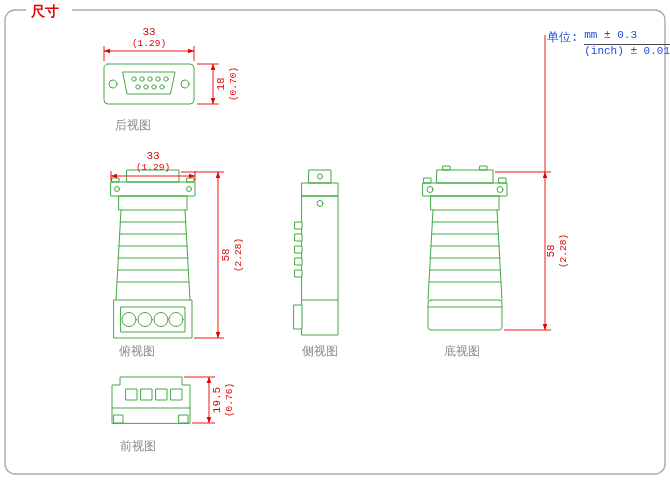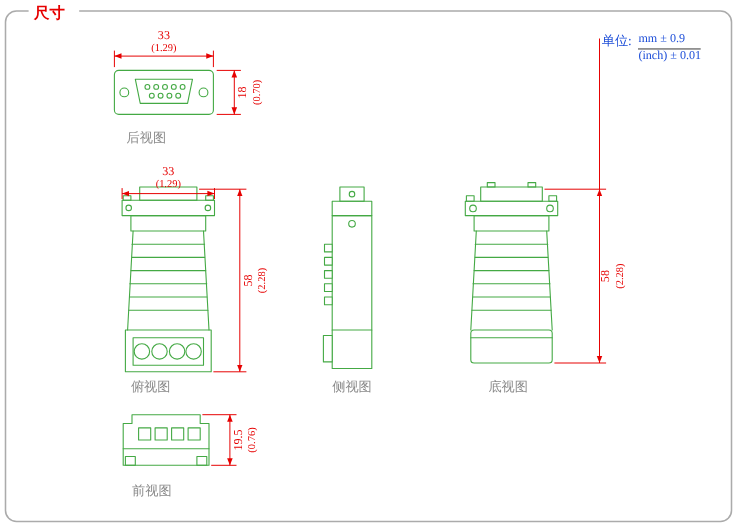--- a/index.html
+++ b/index.html
@@ -1,17 +1,17 @@
 <!DOCTYPE html>
 <html><head>
 <meta charset="utf-8">
 <style>
   html,body{margin:0;padding:0;background:#fff;}
   .canvas{position:relative;width:670px;height:481px;background:#fff;
-          font-family:Liberation Serif, serif;overflow:hidden;}
+          font-family:Liberation Mono, monospace;overflow:hidden;}
   .canvas > svg{position:absolute;left:0;top:0;}
   
   .g  {stroke:#44a944;fill:none;stroke-width:1;stroke-linejoin:round;stroke-linecap:round;}
   .gf {stroke:#44a944;fill:#ffffff;stroke-width:1;stroke-linejoin:round;}
   .r  {stroke:#e60000;fill:none;stroke-width:0.9;}
   .dimtxt {fill:#e60000;font-size:11px;}
   .dimtxt2{fill:#e60000;font-size:9.5px;}
   .viewlbl{fill:#8a8a8a;font-size:12px;}
   .title  {fill:#e60000;font-size:14px;font-weight:bold;}
   .border-rect{fill:none;stroke:#ababab;stroke-width:1.4;}
@@ -170,18 +170,18 @@
       <line class="r" x1="209" y1="377" x2="209" y2="423" marker-start="url(#arrow)" marker-end="url(#arrow)"></line>
       <text class="dimtxt" text-anchor="middle" transform="rotate(-90 220 400)" x="220" y="400">19.5</text>
       <text class="dimtxt2" text-anchor="middle" transform="rotate(-90 232 400)" x="232" y="400">(0.76)</text>
     </g>
     <text class="viewlbl" x="138" y="450" text-anchor="middle">前视图</text>
   </svg>
 
   <div class="unit-note">
     <span>单位:</span>
     <span class="frac">
-      <span class="top">mm ± 0.9</span>
+      <span class="top">mm ± 0.3</span>
       <span class="bot">(inch) ± 0.01</span>
     </span>
   </div>
 
 </div>
 
 </body></html>

